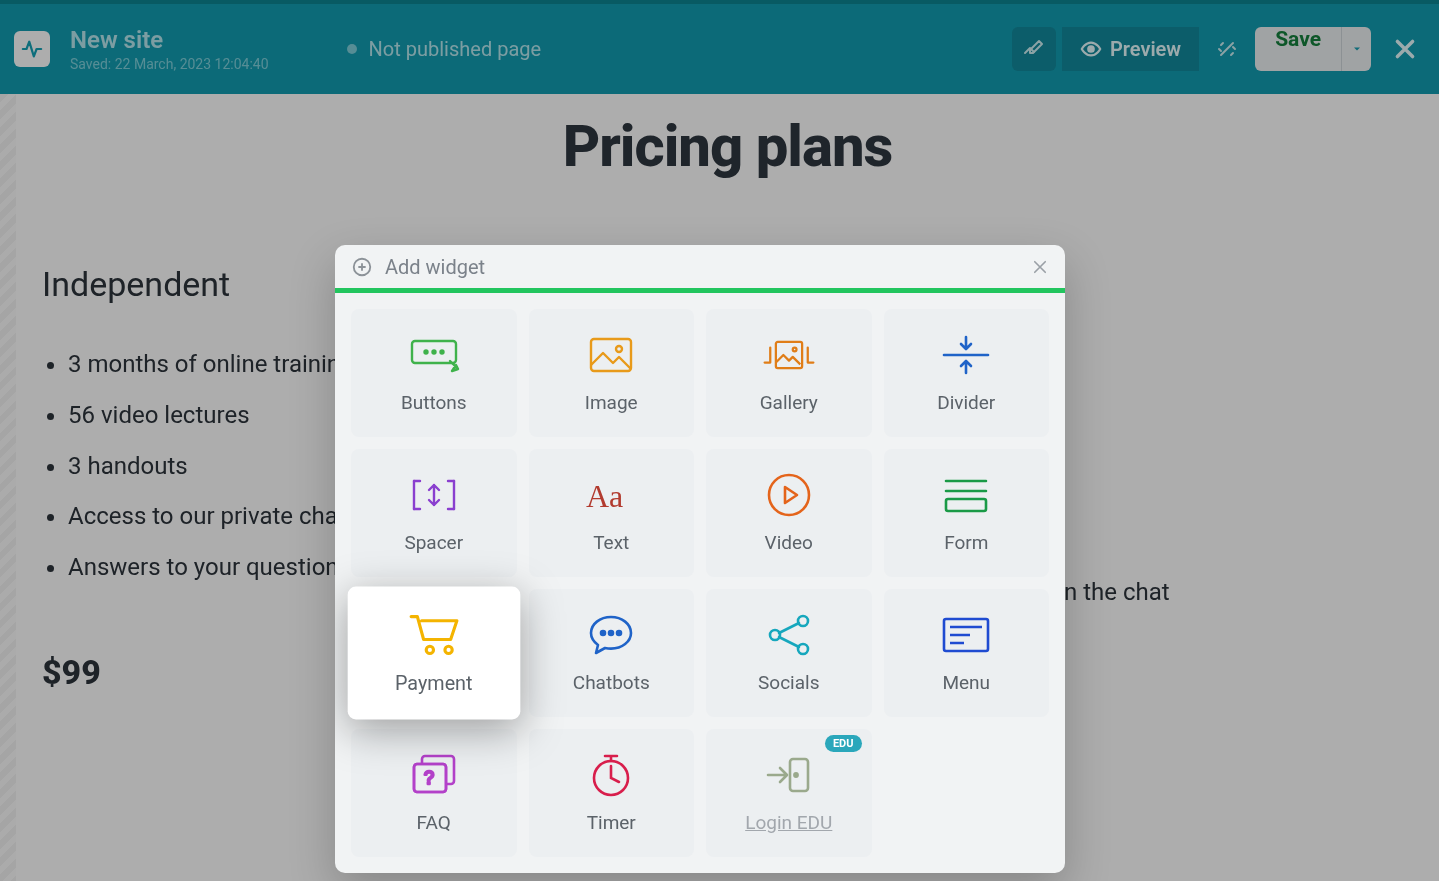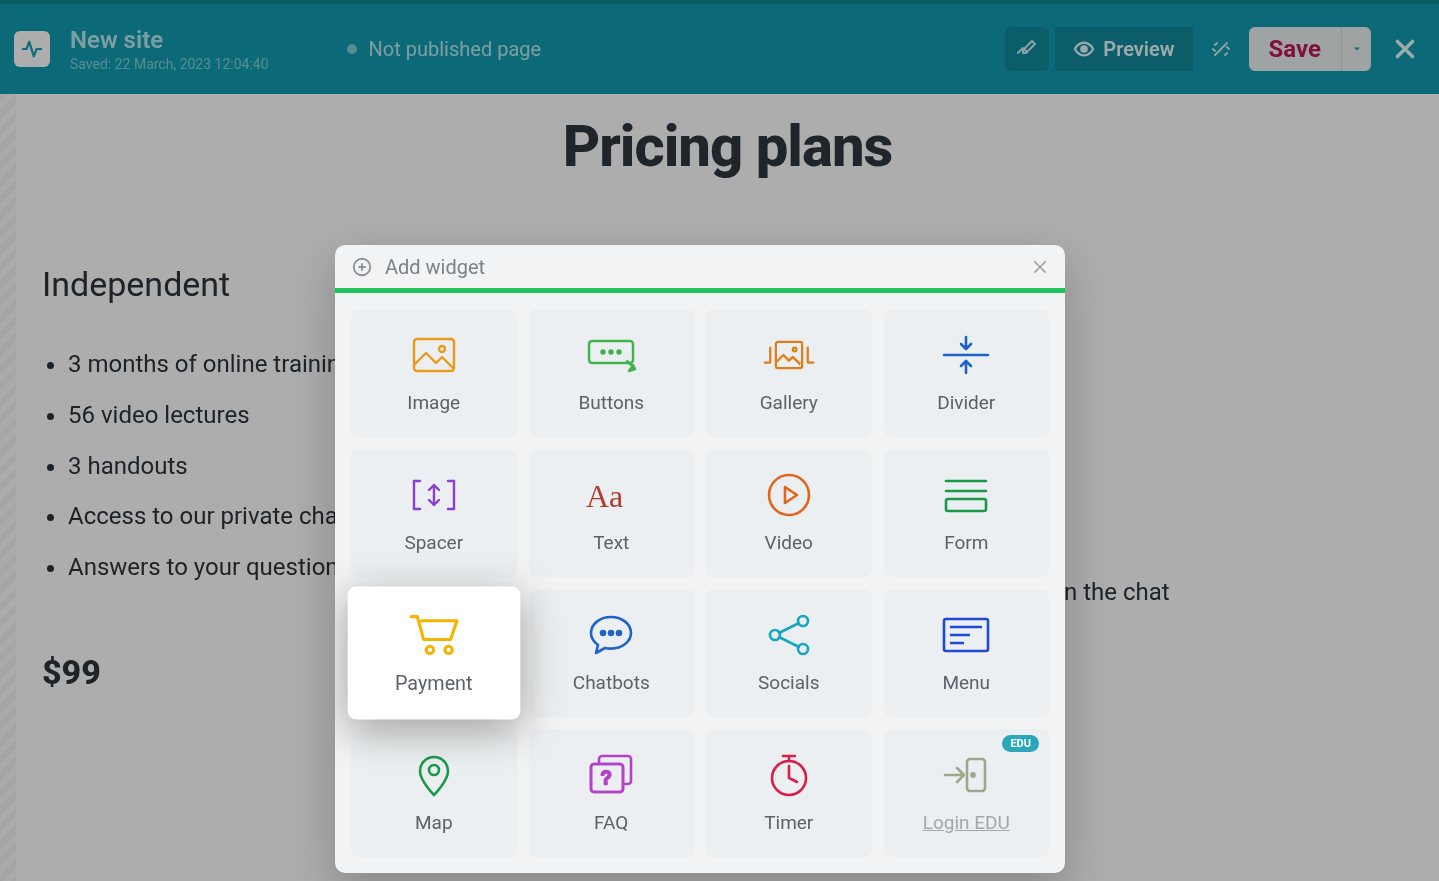--- a/index.html
+++ b/index.html
@@ -11,21 +11,21 @@
   .site-title { font-size:24px; font-weight:600; color:#b7e8ef; }
   .site-saved { font-size:14px; color:#7fd0dc; margin-top:2px; }
   .site-block::after{ content:""; position:absolute; right:-18px; top:-20px; width:0; height:0; }
   .status-area { display:flex; align-items:center; margin-left:34px; color:#b7e8ef; font-size:20px; }
   .status-dot { width:10px; height:10px; border-radius:50%; background:#7fd0dc; margin-right:12px; }
   .top-actions { margin-left:auto; display:flex; align-items:center; gap:6px; padding-right:14px; }
   .iconbtn { width:44px; height:44px; border-radius:6px; display:flex; align-items:center; justify-content:center; color:#cdeef3; }
   .iconbtn.dark { background:#128a9c; }
   .preview-btn { height:44px; padding:0 18px; border-radius:0; background:#128a9c; color:#e6fbfe; display:flex; align-items:center; gap:8px; font-size:20px; font-weight:600; }
   .save-group { display:flex; height:44px; }
-  .save-btn { background:#ecf0f2; color:#be185d; border-radius:6px 0 0 6px; padding:0 20px; display:flex; align-items:center; font-size:24px; font-weight:700; }
+  .save-btn { background:#ecf0f2; color:#15803d; border-radius:6px 0 0 6px; padding:0 20px; display:flex; font-size:21px; font-weight:700; }
   .save-caret { background:#ecf0f2; width:30px; border-left:1px solid #cfd6da; border-radius:0 6px 6px 0; display:flex; align-items:center; justify-content:center; color:#199fb2; }
   .close-x { width:40px; height:40px; display:flex; align-items:center; justify-content:center; color:#e6fbfe; margin-left:8px; }
 
   
   .canvas-wrap { position:absolute; left:0; right:0; top:94px; bottom:0; background:#fff; }
   .hatch-strip { width:16px; position:absolute; top:0; bottom:0; left:0; background: repeating-linear-gradient(135deg,#f3f3f3 0,#f3f3f3 6px,#fcfcfc 6px,#fcfcfc 12px); }
   .content { position:absolute; left:16px; right:0; top:0; bottom:0; padding:0 22px; }
   .page-title { text-align:center; font-size:58px; font-weight:800; color:#2f3740; margin-top:18px; letter-spacing:-1px; }
   .plan-block { margin-top:84px; padding-left:4px; }
   .plan-name { font-size:34px; font-weight:400; color:#2d343c; }
@@ -141,44 +141,44 @@
       <span class="modal-close">
         <svg width="18" height="18" viewBox="0 0 24 24" fill="none" stroke="#9aa0a6" stroke-width="2.2" stroke-linecap="round">
             <path d="M5 5l14 14M19 5L5 19"></path>
           </svg>
       </span>
     </div>
     <div class="grid">
 
       <div class="cell">
         <span class="iconbox">
-          <svg width="48" height="40" viewBox="0 0 48 40" fill="none" stroke="#e89a1a" stroke-width="2.4" stroke-linejoin="round">
-              <rect x="4" y="4" width="40" height="32" rx="3"></rect>
-              <circle cx="32" cy="14" r="3"></circle>
-              <path d="M4 30l12-12 10 10 6-6 12 12"></path>
-            </svg>
-        </span>
-        <span class="label">Image</span>
-      </div>
-
-      <div class="cell">
-        <span class="iconbox">
           <svg width="56" height="40" viewBox="0 0 56 40" fill="none" stroke="#3fb24b" stroke-width="2.4" stroke-linejoin="round">
               <rect x="6" y="6" width="44" height="22" rx="3"></rect>
               <circle cx="20" cy="17" r="1.5" fill="#3fb24b"></circle>
               <circle cx="28" cy="17" r="1.5" fill="#3fb24b"></circle>
               <circle cx="36" cy="17" r="1.5" fill="#3fb24b"></circle>
               <path d="M44 26l8 8M50 30l-4 6 6-2z" stroke-linecap="round"></path>
             </svg>
         </span>
         <span class="label">Buttons</span>
       </div>
 
       <div class="cell">
         <span class="iconbox">
+          <svg width="48" height="40" viewBox="0 0 48 40" fill="none" stroke="#e89a1a" stroke-width="2.4" stroke-linejoin="round">
+              <rect x="4" y="4" width="40" height="32" rx="3"></rect>
+              <circle cx="32" cy="14" r="3"></circle>
+              <path d="M4 30l12-12 10 10 6-6 12 12"></path>
+            </svg>
+        </span>
+        <span class="label">Image</span>
+      </div>
+
+      <div class="cell">
+        <span class="iconbox">
           <svg width="64" height="36" viewBox="0 0 64 36" fill="none" stroke="#e07d17" stroke-width="2.4" stroke-linejoin="round">
               <rect x="18" y="4" width="28" height="28" rx="2"></rect>
               <path d="M18 26l8-8 6 6 4-4 8 8"></path>
               <circle cx="38" cy="12" r="2"></circle>
               <path d="M12 10v16h-6M52 10v16h6" stroke-linecap="round"></path>
             </svg>
         </span>
         <span class="label">Gallery</span>
       </div>
 
@@ -271,29 +271,20 @@
       <div class="cell">
         <span class="iconbox">
           <svg width="52" height="40" viewBox="0 0 52 40" fill="none" stroke="#1f4bd1" stroke-width="2.6">
               <rect x="4" y="4" width="44" height="32" rx="2"></rect>
               <path d="M10 12h32M10 20h20M10 28h14"></path>
             </svg>
         </span>
         <span class="label">Menu</span>
       </div>
 
-      <div class="cell">
-        <span class="iconbox">
-          <svg width="40" height="48" viewBox="0 0 40 48" fill="none" stroke="#1a9a47" stroke-width="2.6" stroke-linejoin="round">
-              <path d="M20 44s14-14 14-24A14 14 0 0 0 6 20c0 10 14 24 14 24z"></path>
-              <circle cx="20" cy="19" r="5"></circle>
-            </svg>
-        </span>
-        <span class="label">Map</span>
-      </div>
 
       <div class="cell">
         <span class="iconbox">
           <svg width="52" height="46" viewBox="0 0 52 46" fill="none" stroke="#b341c9" stroke-width="2.6" stroke-linejoin="round">
               <rect x="14" y="4" width="32" height="28" rx="3"></rect>
               <rect x="6" y="12" width="32" height="28" rx="3" fill="#eceff1"></rect>
               <rect x="6" y="12" width="32" height="28" rx="3"></rect>
               <text x="16" y="32" font-size="18" font-family="Arial" fill="#b341c9">?</text>
             </svg>
         </span>

